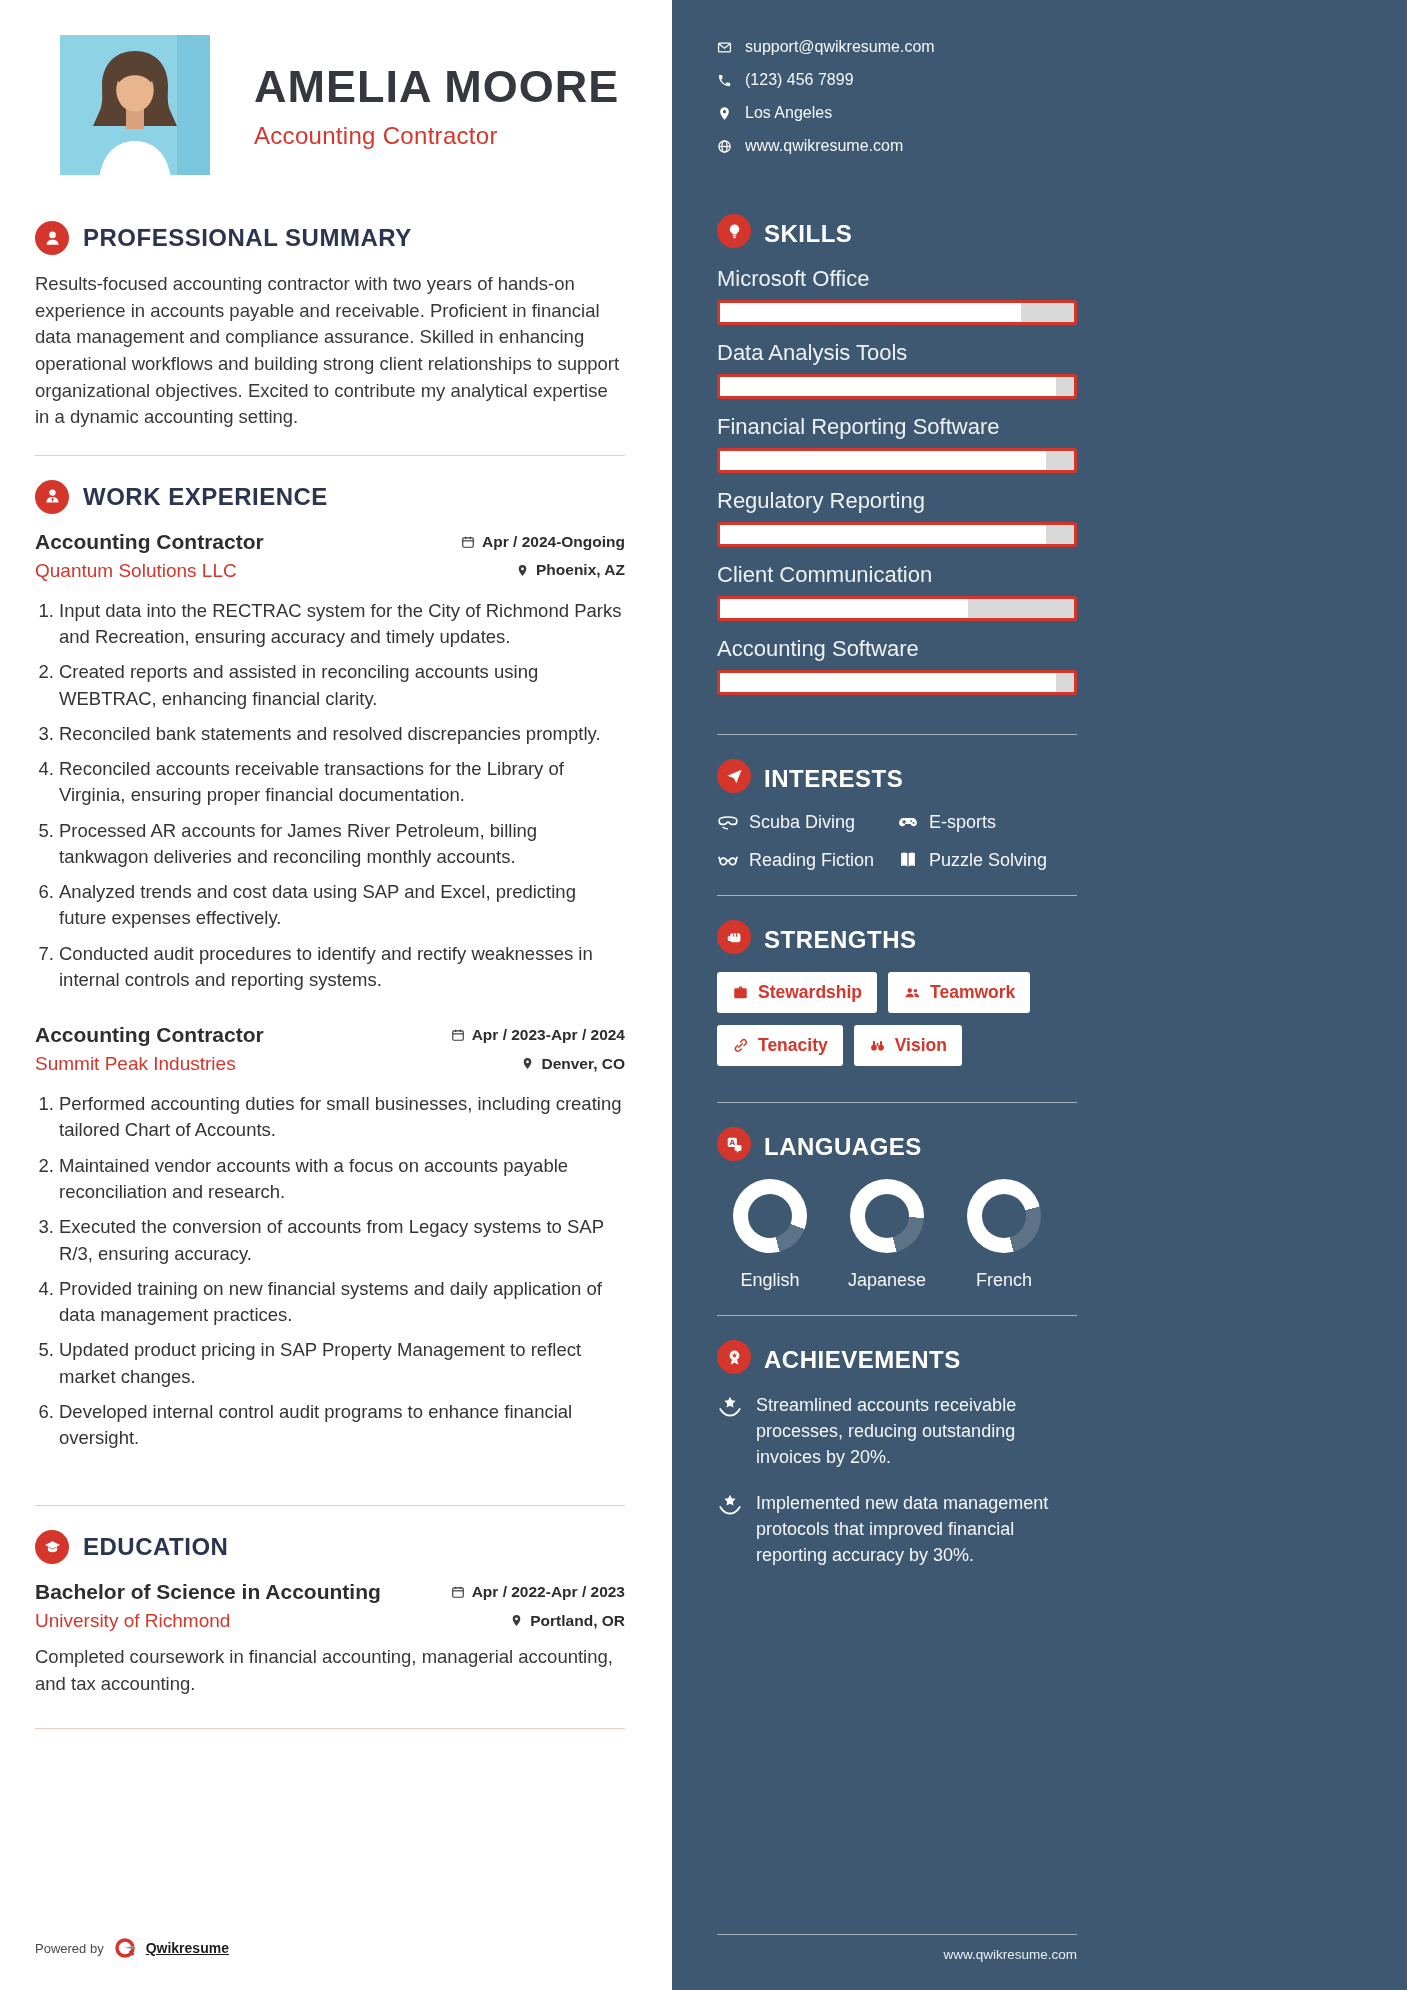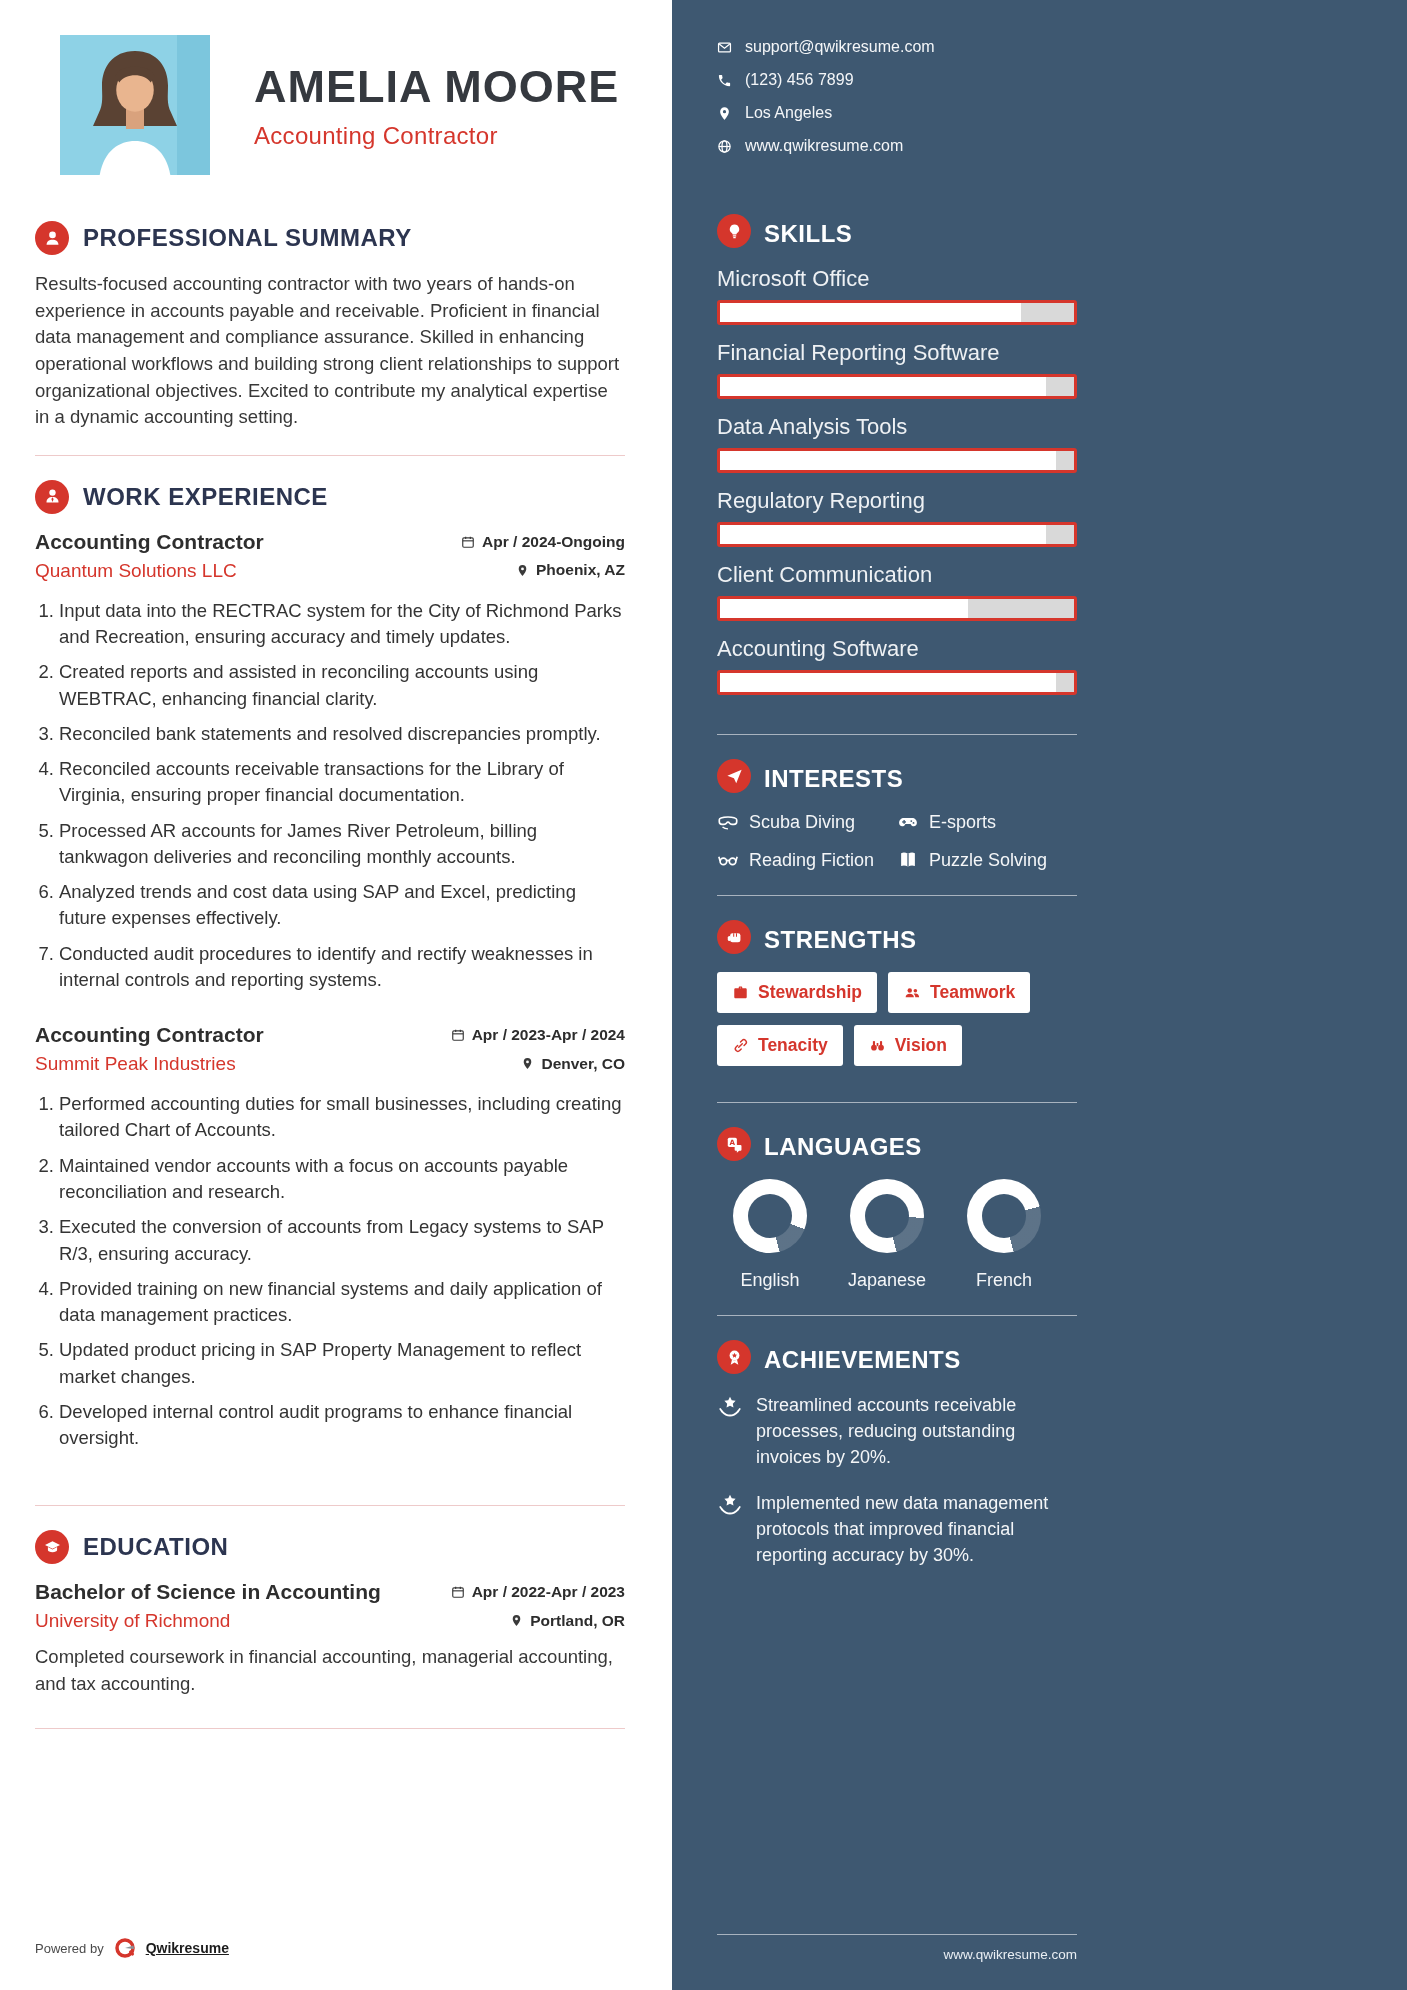--- a/index.html
+++ b/index.html
@@ -299,29 +299,29 @@
           <h2>SKILLS</h2>
         </div>
 
         <div class="skill">
           <div class="skill-label">Microsoft Office</div>
           <div class="skill-bar">
               <div class="skill-fill" style="--pct: 85;"></div>
             </div>
         </div>
         <div class="skill">
+          <div class="skill-label">Data Analysis Tools</div>
+          <div class="skill-bar">
+              <div class="skill-fill" style="--pct: 95;"></div>
+            </div>
+        </div>
+        <div class="skill">
           <div class="skill-label">Financial Reporting Software</div>
           <div class="skill-bar">
               <div class="skill-fill" style="--pct: 92;"></div>
-            </div>
-        </div>
-        <div class="skill">
-          <div class="skill-label">Data Analysis Tools</div>
-          <div class="skill-bar">
-              <div class="skill-fill" style="--pct: 95;"></div>
             </div>
         </div>
         <div class="skill">
           <div class="skill-label">Regulatory Reporting</div>
           <div class="skill-bar">
               <div class="skill-fill" style="--pct: 92;"></div>
             </div>
         </div>
         <div class="skill">
           <div class="skill-label">Client Communication</div>

